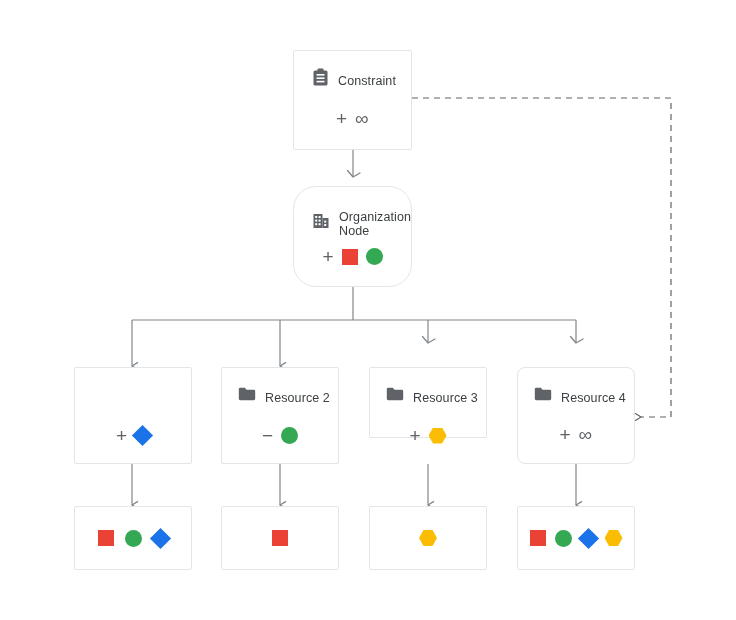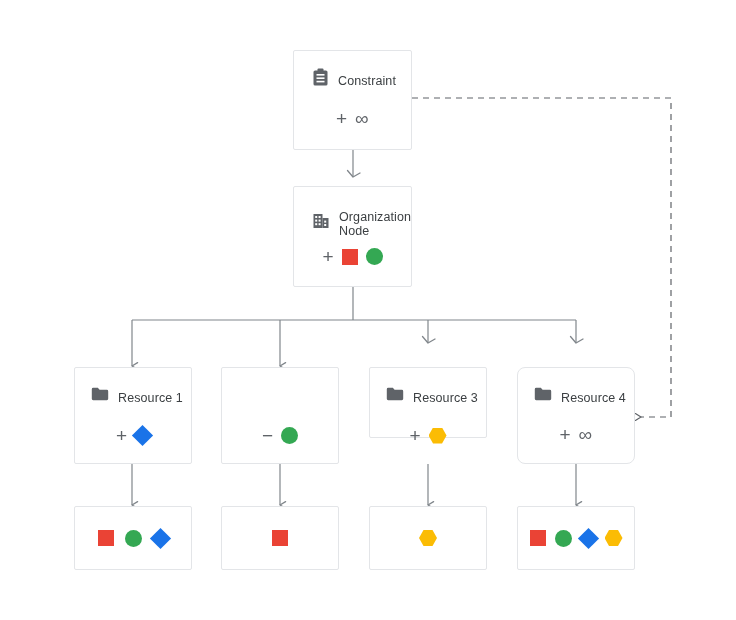--- a/index.html
+++ b/index.html
@@ -152,21 +152,21 @@
         <rect x="4.5" y="12.8" width="8" height="1.6" fill="#ffffff"></rect>
       </svg>
       <span class="node-title">Constraint</span>
     </div>
     <div class="node-body" style="top:58px;">
       <span class="op">+</span>
       <span class="infinity">∞</span>
     </div>
   </div>
 
-  <div class="node" style="left:293px; top:186px; width:119px; height:101px;">
+  <div class="node" style="left:293px; top:186px; width:119px; height:101px;border-radius:23px;">
     <div class="node-head">
       <svg class="icon" width="18" height="18" viewBox="0 0 18 18">
         <rect x="1.5" y="3" width="9" height="14" fill="#5f6368"></rect>
         <rect x="10.5" y="7" width="6" height="10" fill="#5f6368"></rect>
         <rect x="3.2" y="5" width="2" height="2" fill="#ffffff"></rect>
         <rect x="6.6" y="5" width="2" height="2" fill="#ffffff"></rect>
         <rect x="3.2" y="8.6" width="2" height="2" fill="#ffffff"></rect>
         <rect x="6.6" y="8.6" width="2" height="2" fill="#ffffff"></rect>
         <rect x="3.2" y="12.2" width="2" height="2" fill="#ffffff"></rect>
         <rect x="6.6" y="12.2" width="2" height="2" fill="#ffffff"></rect>
@@ -177,33 +177,33 @@
 Node</span>
     </div>
     <div class="node-body" style="top:60px;">
       <span class="op">+</span>
       <span class="shape sq" style="background:#EA4335;"></span>
       <span class="shape ci" style="background:#34A853;"></span>
     </div>
   </div>
 
   <div class="node" style="left:74px; top:367px; width:118px; height:97px;">
+    <div class="node-body" style="top:58px;">
+      <span class="op">+</span>
+      <span class="shape di" style="background:#1A73E8;"></span>
+    </div>
+  </div>
+
+  <div class="node" style="left:221px; top:367px; width:118px; height:97px;">
     <div class="node-head" style="padding-left:16px;">
       <svg class="icon" width="18" height="14" viewBox="0 0 18 14">
         <path d="M0.8,2.2 a1.4,1.4 0 0 1 1.4,-1.4 h4.6 l1.8,2 h7.2 a1.4,1.4 0 0 1 1.4,1.4 v7.6 a1.4,1.4 0 0 1 -1.4,1.4 h-13.6 a1.4,1.4 0 0 1 -1.4,-1.4 z" fill="#5f6368"></path>
       </svg>
-      <span class="node-title">Resource 1</span>
-    </div>
-    <div class="node-body" style="top:58px;">
-      <span class="op">+</span>
-      <span class="shape di" style="background:#1A73E8;"></span>
-    </div>
-  </div>
-
-  <div class="node" style="left:221px; top:367px; width:118px; height:97px;">
+      <span class="node-title">Resource 2</span>
+    </div>
     <div class="node-body" style="top:58px;">
       <span class="op">−</span>
       <span class="shape ci" style="background:#34A853;"></span>
     </div>
   </div>
 
   <div class="node" style="left:369px; top:367px; width:118px; height:71px;text-align:center;">
     <div class="node-head" style="padding-left:16px;">
       <svg class="icon" width="18" height="14" viewBox="0 0 18 14">
         <path d="M0.8,2.2 a1.4,1.4 0 0 1 1.4,-1.4 h4.6 l1.8,2 h7.2 a1.4,1.4 0 0 1 1.4,1.4 v7.6 a1.4,1.4 0 0 1 -1.4,1.4 h-13.6 a1.4,1.4 0 0 1 -1.4,-1.4 z" fill="#5f6368"></path>

